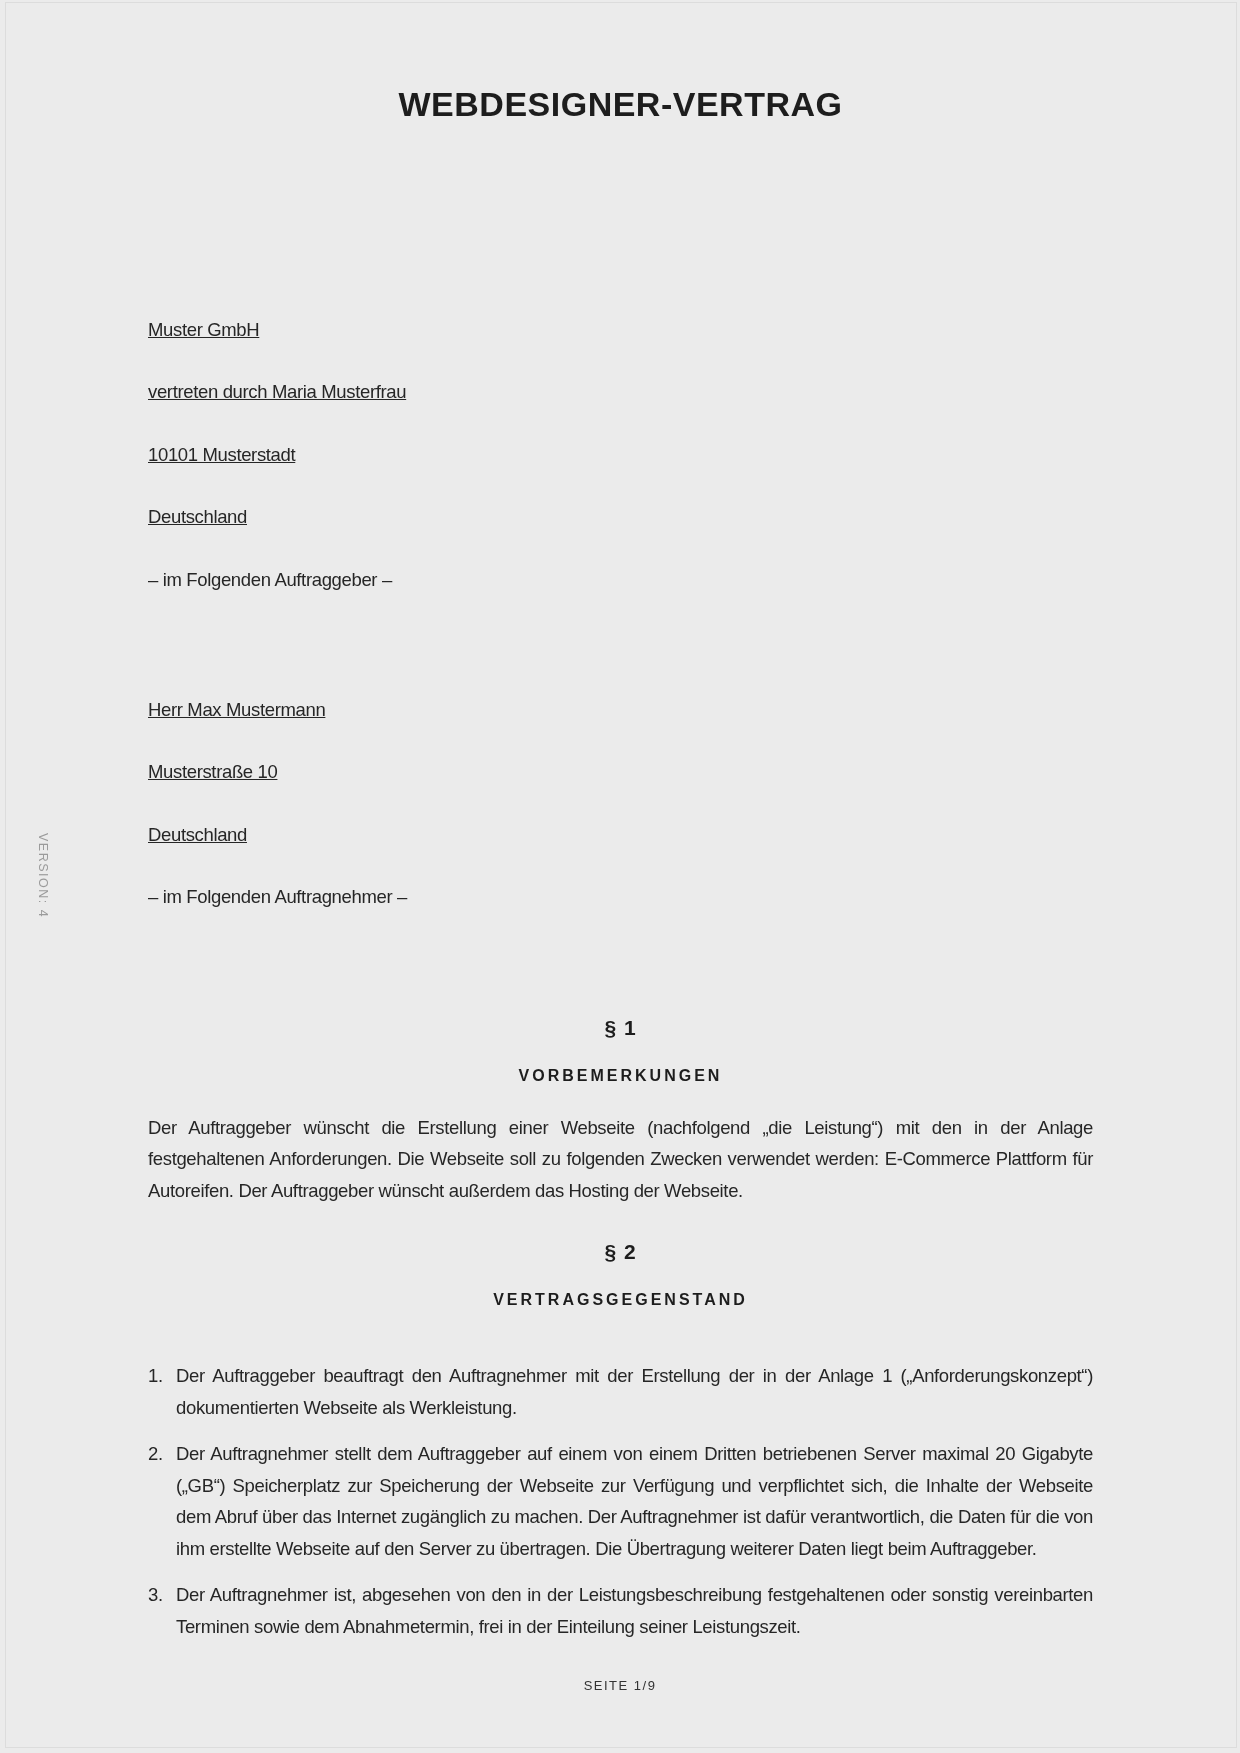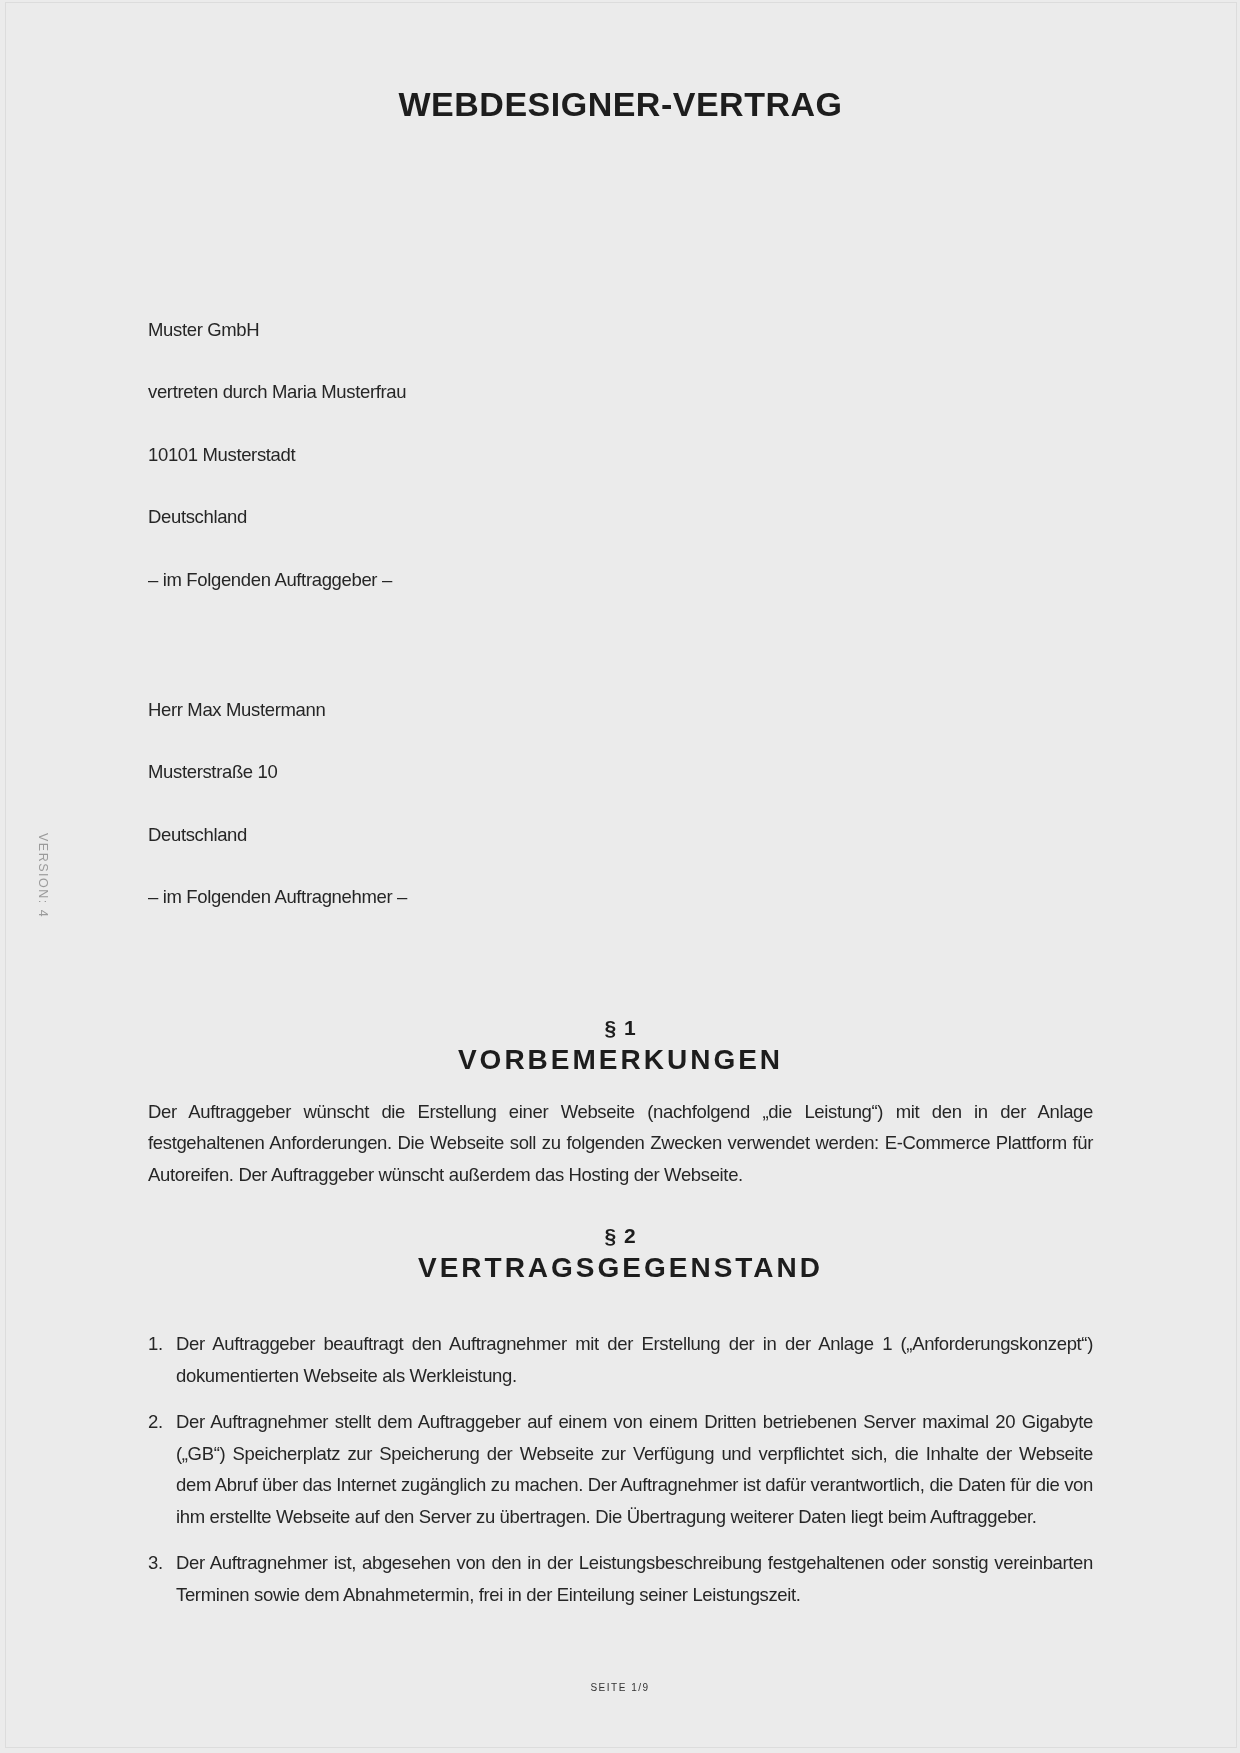--- a/index.html
+++ b/index.html
@@ -36,41 +36,42 @@
     text-align: center;
     font-size: 34px;
     line-height: 40px;
     font-weight: bold;
     letter-spacing: 0.5px;
     color: #1d1d1d;
   }
   .party-block { white-space: pre-line; }
   .party-1 { margin-top: 158px; }
   .party-2 { margin-top: 36px; }
-  .party-line { line-height: 31px; }
+  .party-line { line-height: 31px; text-decoration: underline; }
   .designation {
     text-align: left;
     line-height: 31px;
   }
   .section-head {
     text-align: center;
     font-weight: bold;
     color: #1d1d1d;
   }
   .section-head-1 { margin-top: 68px; }
   .section-head-2 { margin-top: 30px; }
   .section-number {
     font-size: 21px;
     line-height: 32px;
     letter-spacing: 1px;
   }
   .section-title {
-    font-size: 28px;
+    font-size: 16px;
     line-height: 32px;
     letter-spacing: 3px;
+    margin-top: 16px;
   }
   .body-paragraph {
     margin-top: 20px;
     text-align: justify;
   }
   .clause-list {
     margin-top: 44px;
   }
   .clause-item {
     display: flex;
@@ -91,21 +92,21 @@
     font-size: 12.5px;
     letter-spacing: 1.5px;
     color: #9b9b9b;
   }
   .footer {
     position: absolute;
     left: 0;
     right: 0;
     bottom: 60px;
     text-align: center;
-    font-size: 10px;
+    font-size: 13px;
     letter-spacing: 1.5px;
     color: #333333;
   }
 </style>
 </head>
 <body>
 
 <div class="page">
   <div class="page-edge"></div>
 

